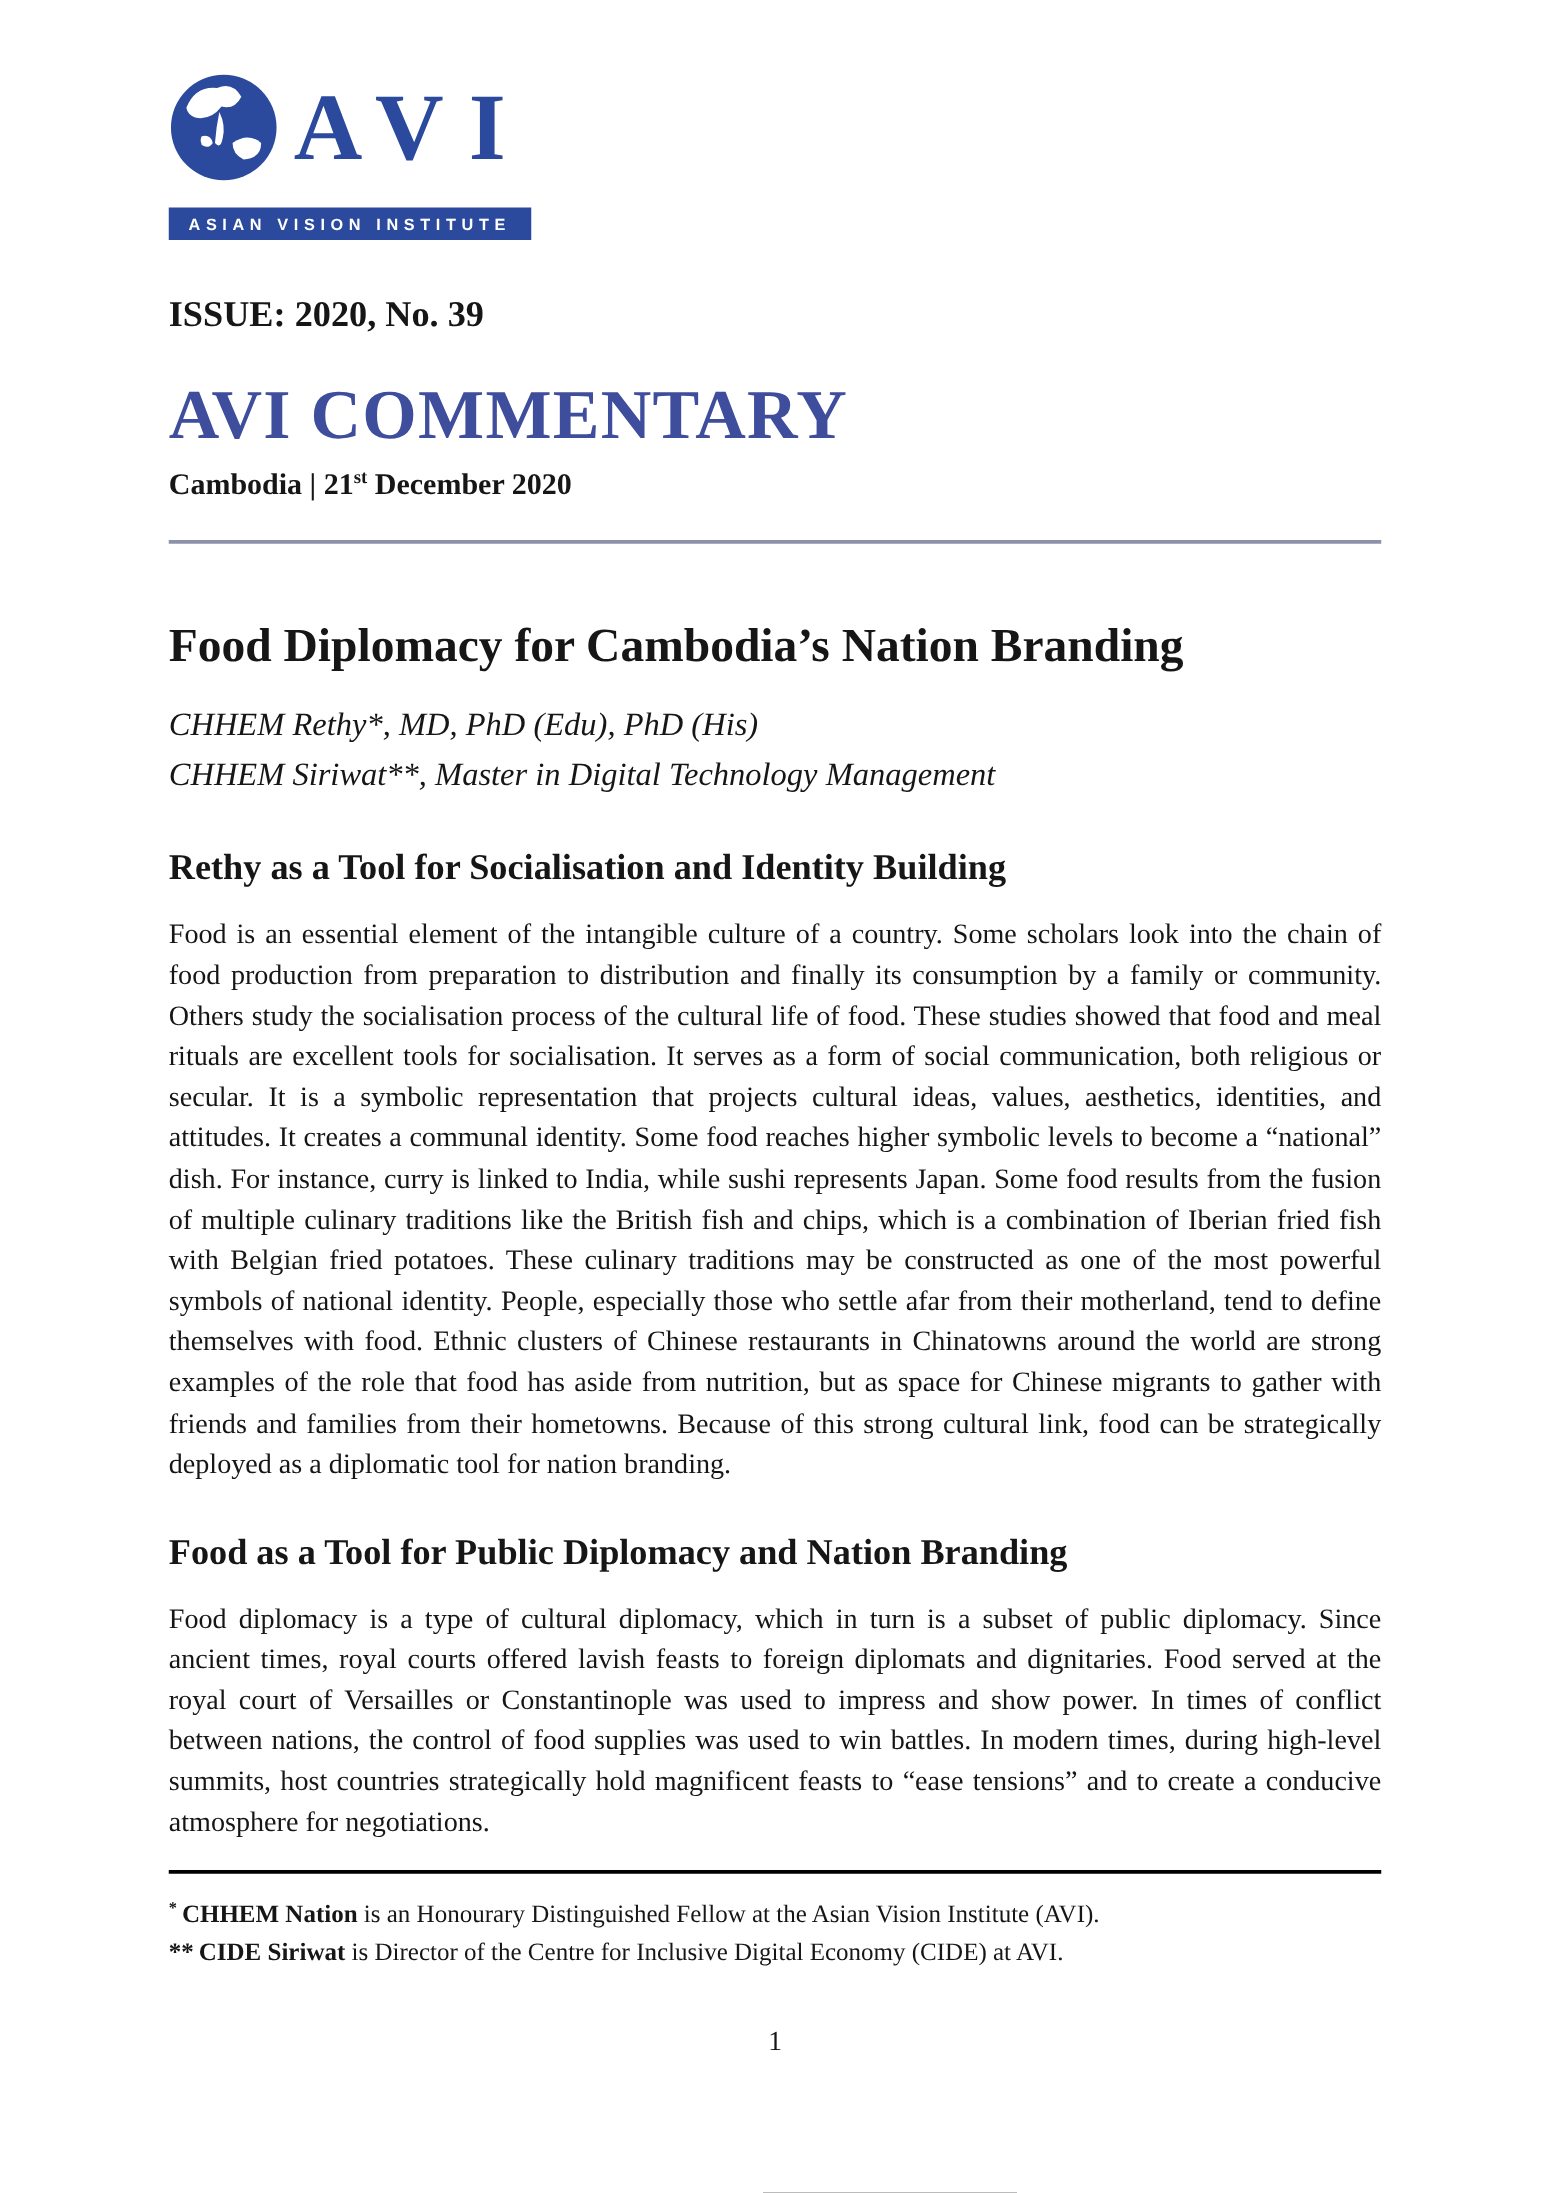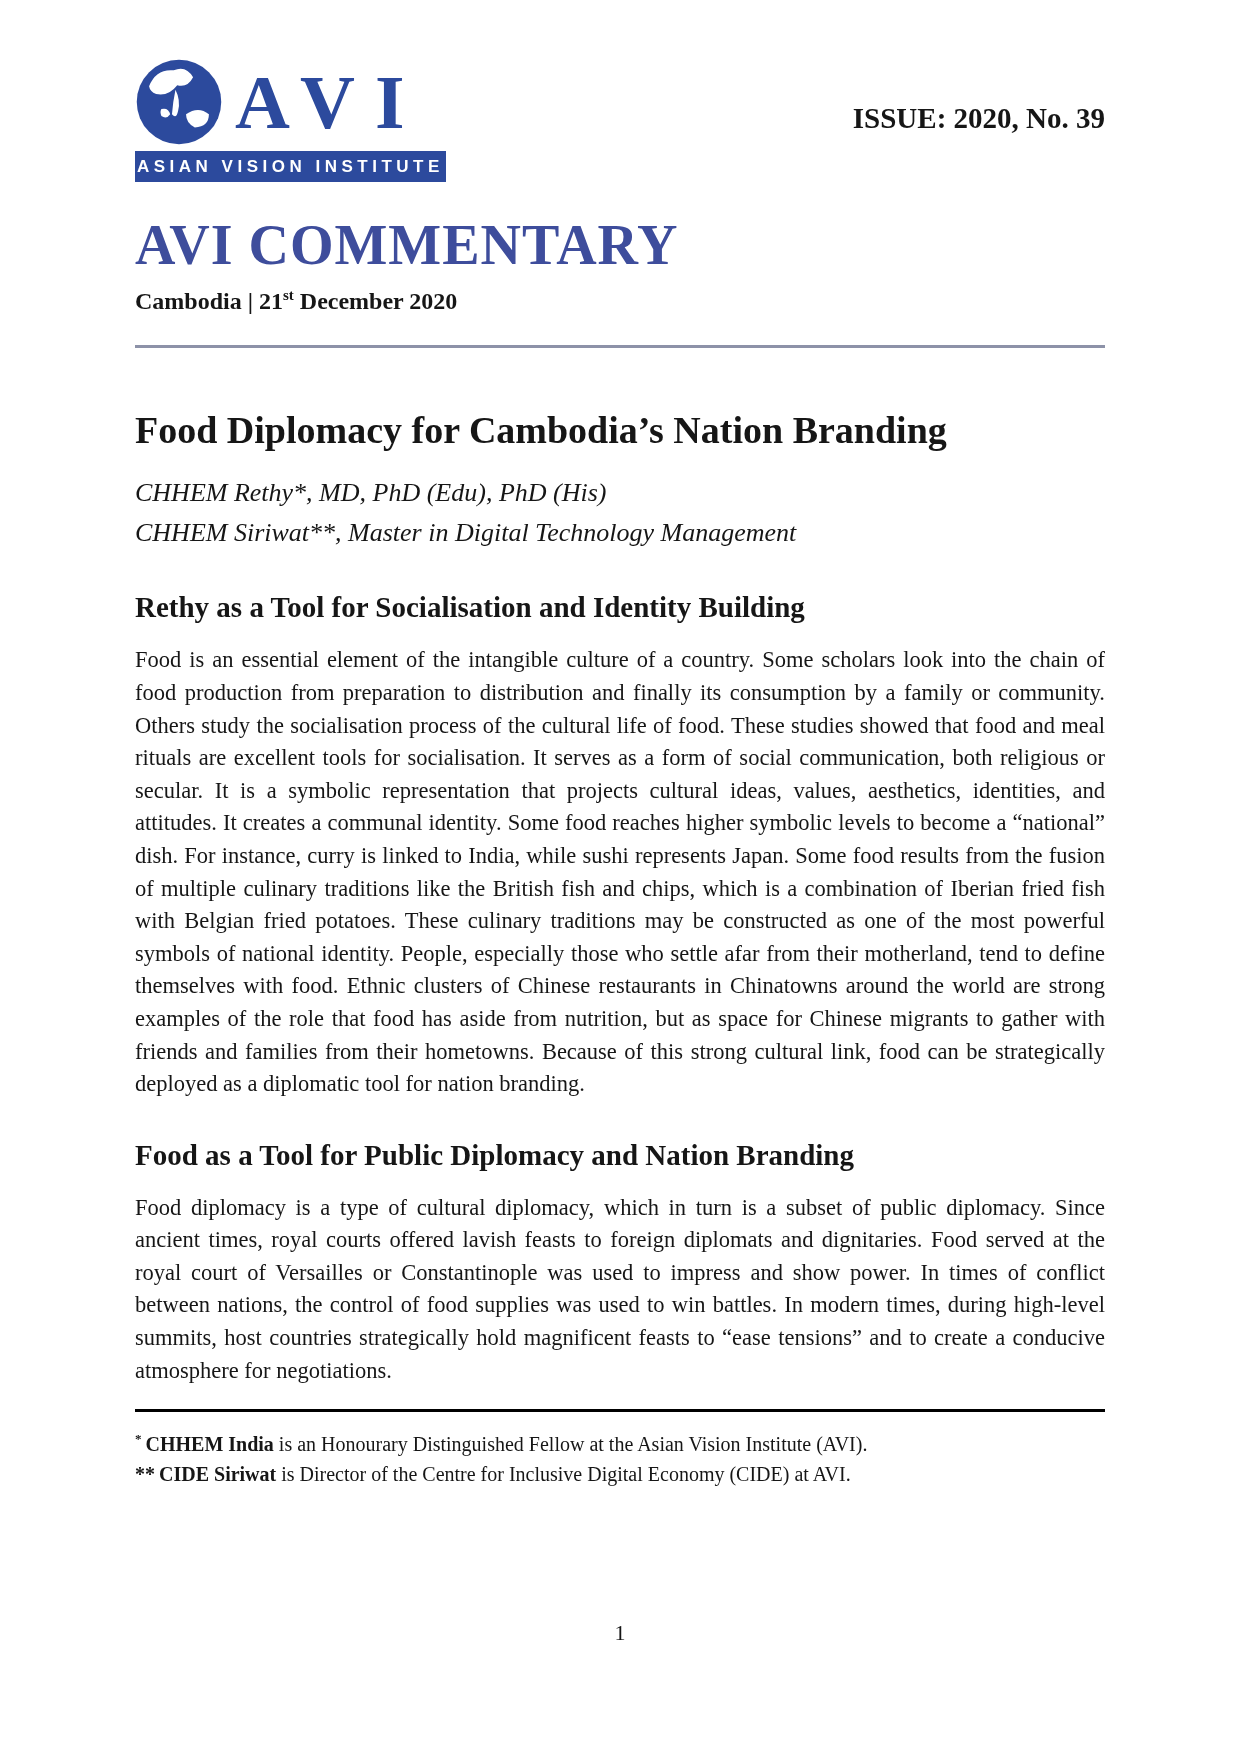--- a/index.html
+++ b/index.html
@@ -9,32 +9,32 @@
     height: 1754px;
     margin: 0 auto;
     background: #ffffff;
     font-family: "Liberation Serif", serif;
     color: #161616;
     overflow: hidden;
   }
   .content { padding: 58px 135px 0 135px; }
 
   
-  .header-row { display: flex; justify-content: space-between; align-items: flex-start; }
+  .header-row { display: flex; justify-content: space-between; align-items: flex-start; flex-direction: column; }
   .logo-block { display: inline-block; }
   .logo-top { display: flex; align-items: center; gap: 8px; }
   .globe { width: 88px; height: 88px; flex: 0 0 auto; }
   .logo-acronym {
     font-size: 76px; font-weight: bold; color: #2c4a9d;
     letter-spacing: 20px; line-height: 1; padding-left: 4px; white-space: nowrap;
   }
   .logo-bar {
-    margin-top: 5px; background: #2c4a9d; color: #ffffff;
+    margin-top: 20px; background: #2c4a9d; color: #ffffff;
     font-family: "Liberation Sans", sans-serif;
-    font-size: 17px; font-weight: bold; letter-spacing: 4.5px;
+    font-size: 13px; font-weight: bold; letter-spacing: 4.5px;
     text-align: center; padding: 6px 2px 5px 2px;
   }
   .issue-line { margin-top: 44px; font-size: 29px; font-weight: bold; white-space: nowrap; text-align: center; }
 
   
   .commentary-title {
     margin-top: 34px; font-size: 56px; font-weight: bold;
     color: #3e4d9c; letter-spacing: 1px; line-height: 1.05;
   }
   .dateline { margin-top: 12px; font-size: 24px; font-weight: bold; }
@@ -100,20 +100,20 @@
 
     <div class="section-heading">Rethy as a Tool for Socialisation and Identity Building</div>
     <div class="body-para">Food is an essential element of the intangible culture of a country. Some scholars look into the chain of food production from preparation to distribution and finally its consumption by a family or community. Others study the socialisation process of the cultural life of food. These studies showed that food and meal rituals are excellent tools for socialisation. It serves as a form of social communication, both religious or secular. It is a symbolic representation that projects cultural ideas, values, aesthetics, identities, and attitudes. It creates a communal identity. Some food reaches higher symbolic levels to become a “national” dish. For instance, curry is linked to India, while sushi represents Japan. Some food results from the fusion of multiple culinary traditions like the British fish and chips, which is a combination of Iberian fried fish with Belgian fried potatoes. These culinary traditions may be constructed as one of the most powerful symbols of national identity. People, especially those who settle afar from their motherland, tend to define themselves with food. Ethnic clusters of Chinese restaurants in Chinatowns around the world are strong examples of the role that food has aside from nutrition, but as space for Chinese migrants to gather with friends and families from their hometowns. Because of this strong cultural link, food can be strategically deployed as a diplomatic tool for nation branding.</div>
 
     <div class="section-heading">Food as a Tool for Public Diplomacy and Nation Branding</div>
     <div class="body-para">Food diplomacy is a type of cultural diplomacy, which in turn is a subset of public diplomacy. Since ancient times, royal courts offered lavish feasts to foreign diplomats and dignitaries. Food served at the royal court of Versailles or Constantinople was used to impress and show power. In times of conflict between nations, the control of food supplies was used to win battles. In modern times, during high-level summits, host countries strategically hold magnificent feasts to “ease tensions” and to create a conducive atmosphere for negotiations.</div>
 
     <div class="footnote-block">
       <hr class="footnote-rule">
       <div class="footnotes">
-        <div class="footnote"><sup>*</sup><b>CHHEM India</b><span> is an Honourary Distinguished Fellow at the Asian Vision Institute (AVI).</span></div>
+        <div class="footnote"><sup>*</sup><b>CHHEM Nation</b><span> is an Honourary Distinguished Fellow at the Asian Vision Institute (AVI).</span></div>
         <div class="footnote"><span class="fn-marker-inline">**</span><b>CIDE Siriwat</b><span> is Director of the Centre for Inclusive Digital Economy (CIDE) at AVI.</span></div>
       </div>
     </div>
   </div>
 
   <div class="page-number">1</div>
 </div>
 
 </body></html>

